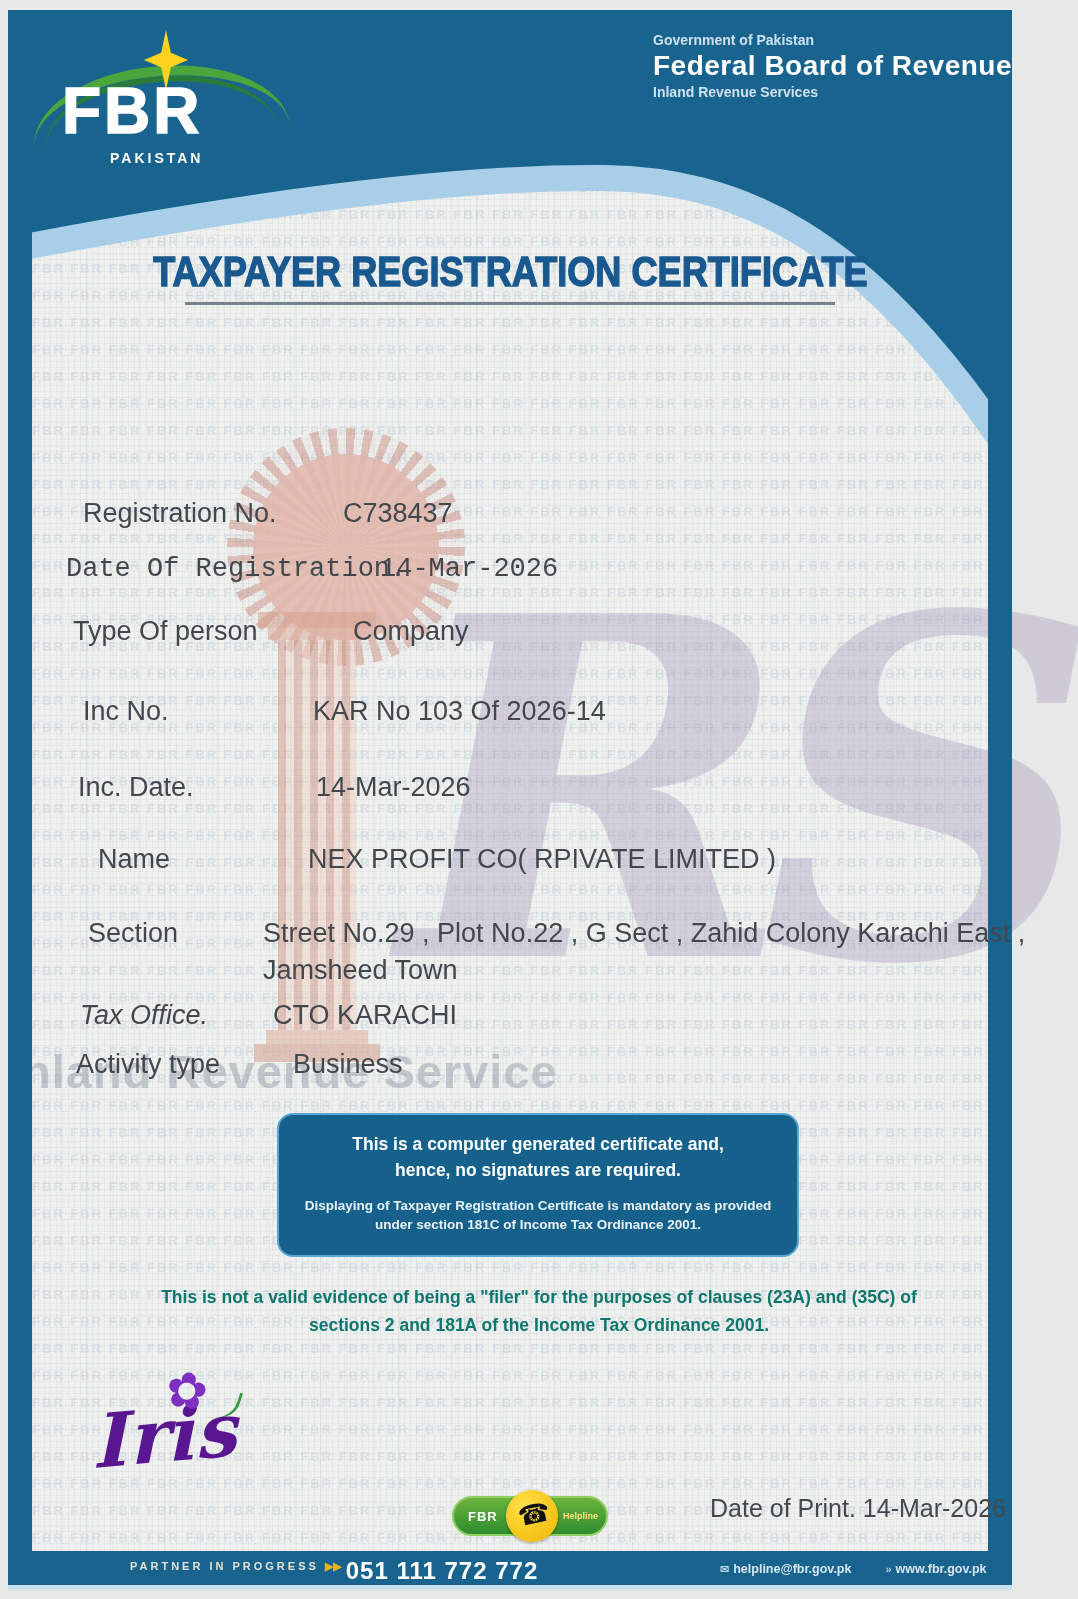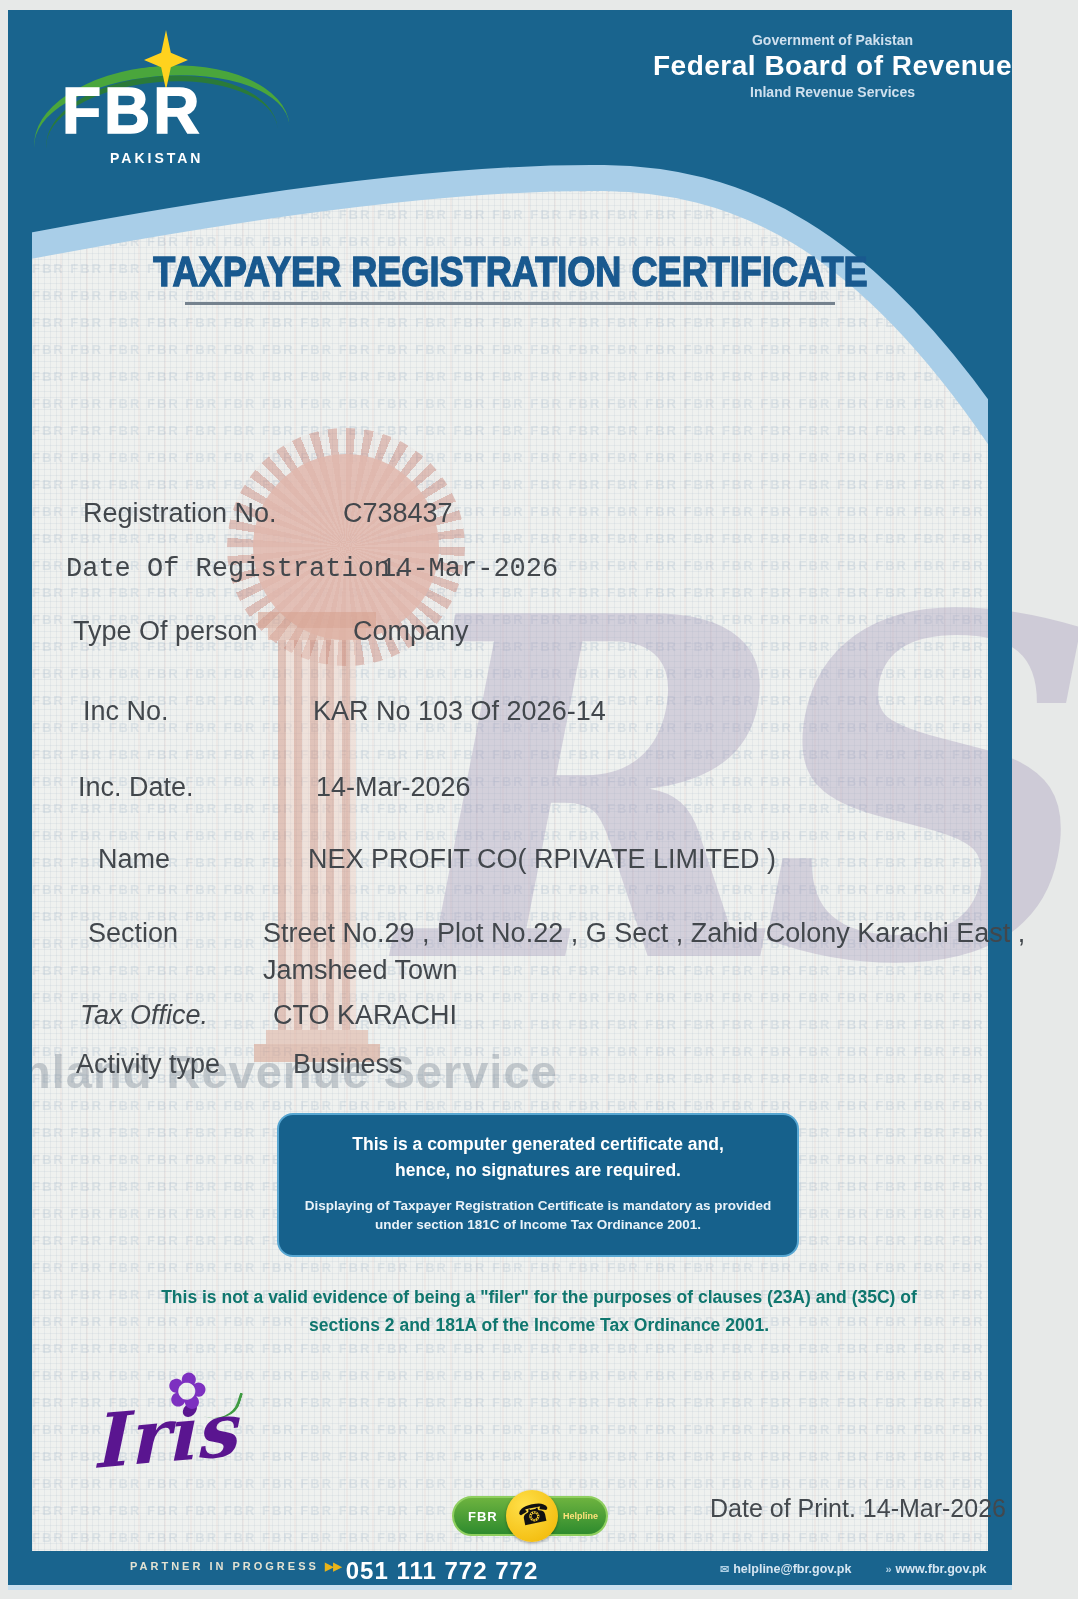--- a/index.html
+++ b/index.html
@@ -38,21 +38,21 @@
     clip-path:polygon(50% 0%,61% 38%,100% 50%,61% 62%,50% 100%,39% 62%,0% 50%,39% 38%);
     filter:drop-shadow(0 0 4px rgba(255,220,60,.8));
   }
   .logo-arc1{left:-6px;top:34px;width:256px;height:130px;border-radius:50%;
     border-top:10px solid #4aa63c;transform:rotate(-5deg);}
   .logo-arc2{left:6px;top:44px;width:232px;height:118px;border-radius:50%;
     border-top:6px solid #2e7f2b;transform:rotate(-5deg);opacity:.85;}
   .logo-fbr{left:22px;top:42px;font-size:64px;font-weight:700;color:#ffffff;
     letter-spacing:3px;-webkit-text-stroke:1.5px #ffffff;}
   .logo-pak{left:70px;top:118px;font-size:14px;font-weight:700;color:#ffffff;letter-spacing:3px;}
-  .hdr-right{right:66px;top:32px;text-align:center;z-index:5;color:#fff;margin-left:37px;}
+  .hdr-right{right:66px;top:32px;text-align:left;z-index:5;color:#fff;margin-left:37px;}
   .hdr-gov{font-size:14px;font-weight:700;color:#cfe0ee;}
   .hdr-board{font-size:28px;font-weight:700;color:#ffffff;margin-top:2px;letter-spacing:.5px;}
   .hdr-svc{font-size:14px;font-weight:700;color:#cfe0ee;margin-top:2px;}
 
   
   .title-wrap{left:8px;top:248px;width:1004px;text-align:center;z-index:5;}
   .title-main{
     display:inline-block;font-size:42px;font-weight:700;color:#19598f;
     -webkit-text-stroke:1.4px #19598f;letter-spacing:0px;
     transform:scaleX(.86);transform-origin:center;white-space:nowrap;

